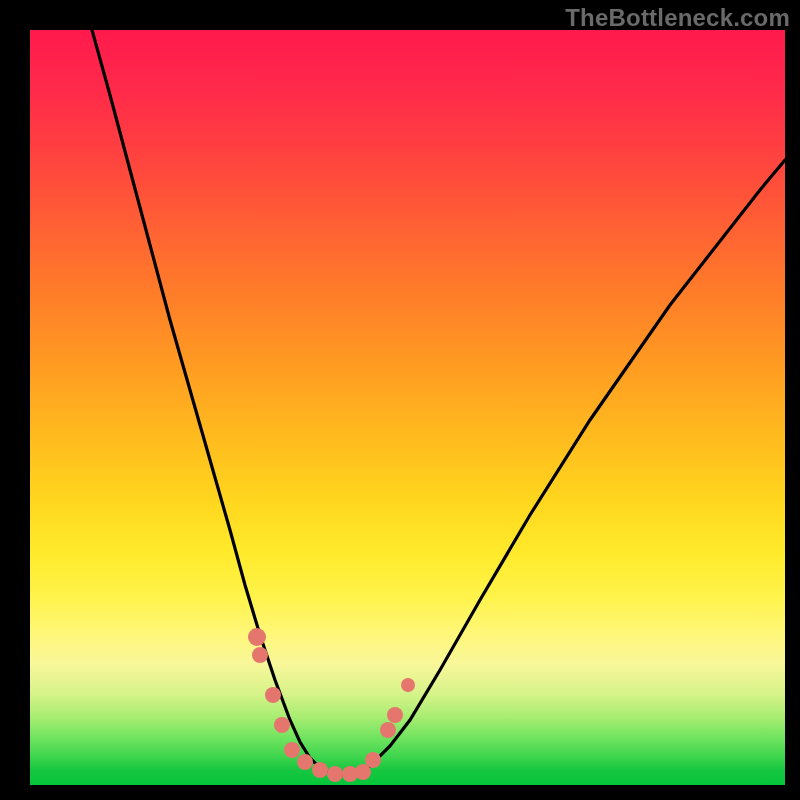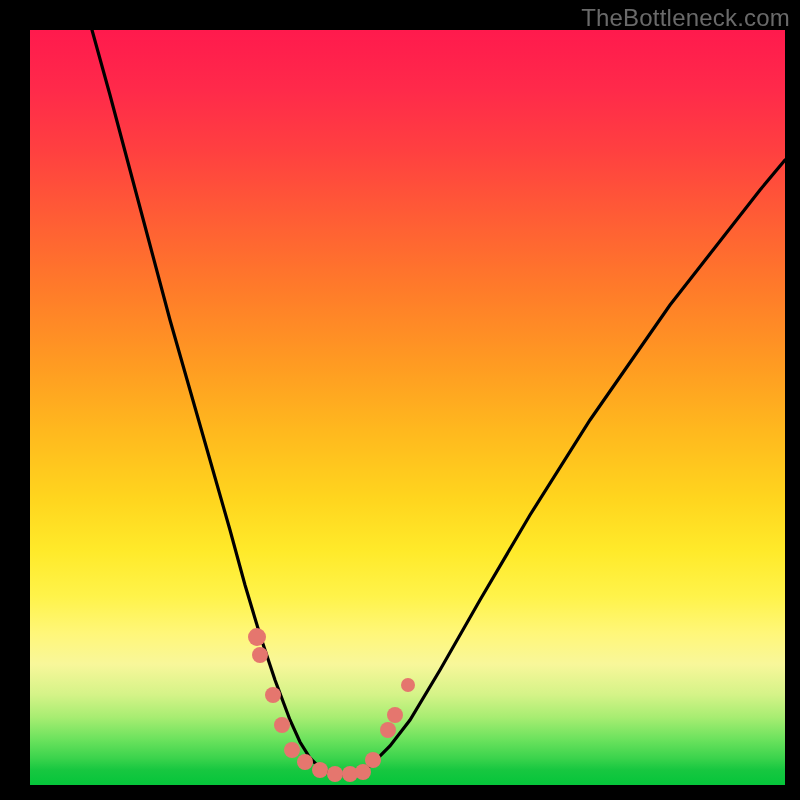--- a/index.html
+++ b/index.html
@@ -57,21 +57,21 @@
     inset: 0;
     width: 100%;
     height: 100%;
   }
   .watermark {
     position: absolute;
     top: 4px;
     right: 10px;
     color: #6a6a6a;
     font-size: 24px;
-    font-weight: 400;
+    font-weight: 700;
     letter-spacing: 0.2px;
     user-select: none;
   }
 </style>
 </head>
 <body>
 
 <div class="frame">
   <div class="plot-area">
     <div class="gradient"></div>

